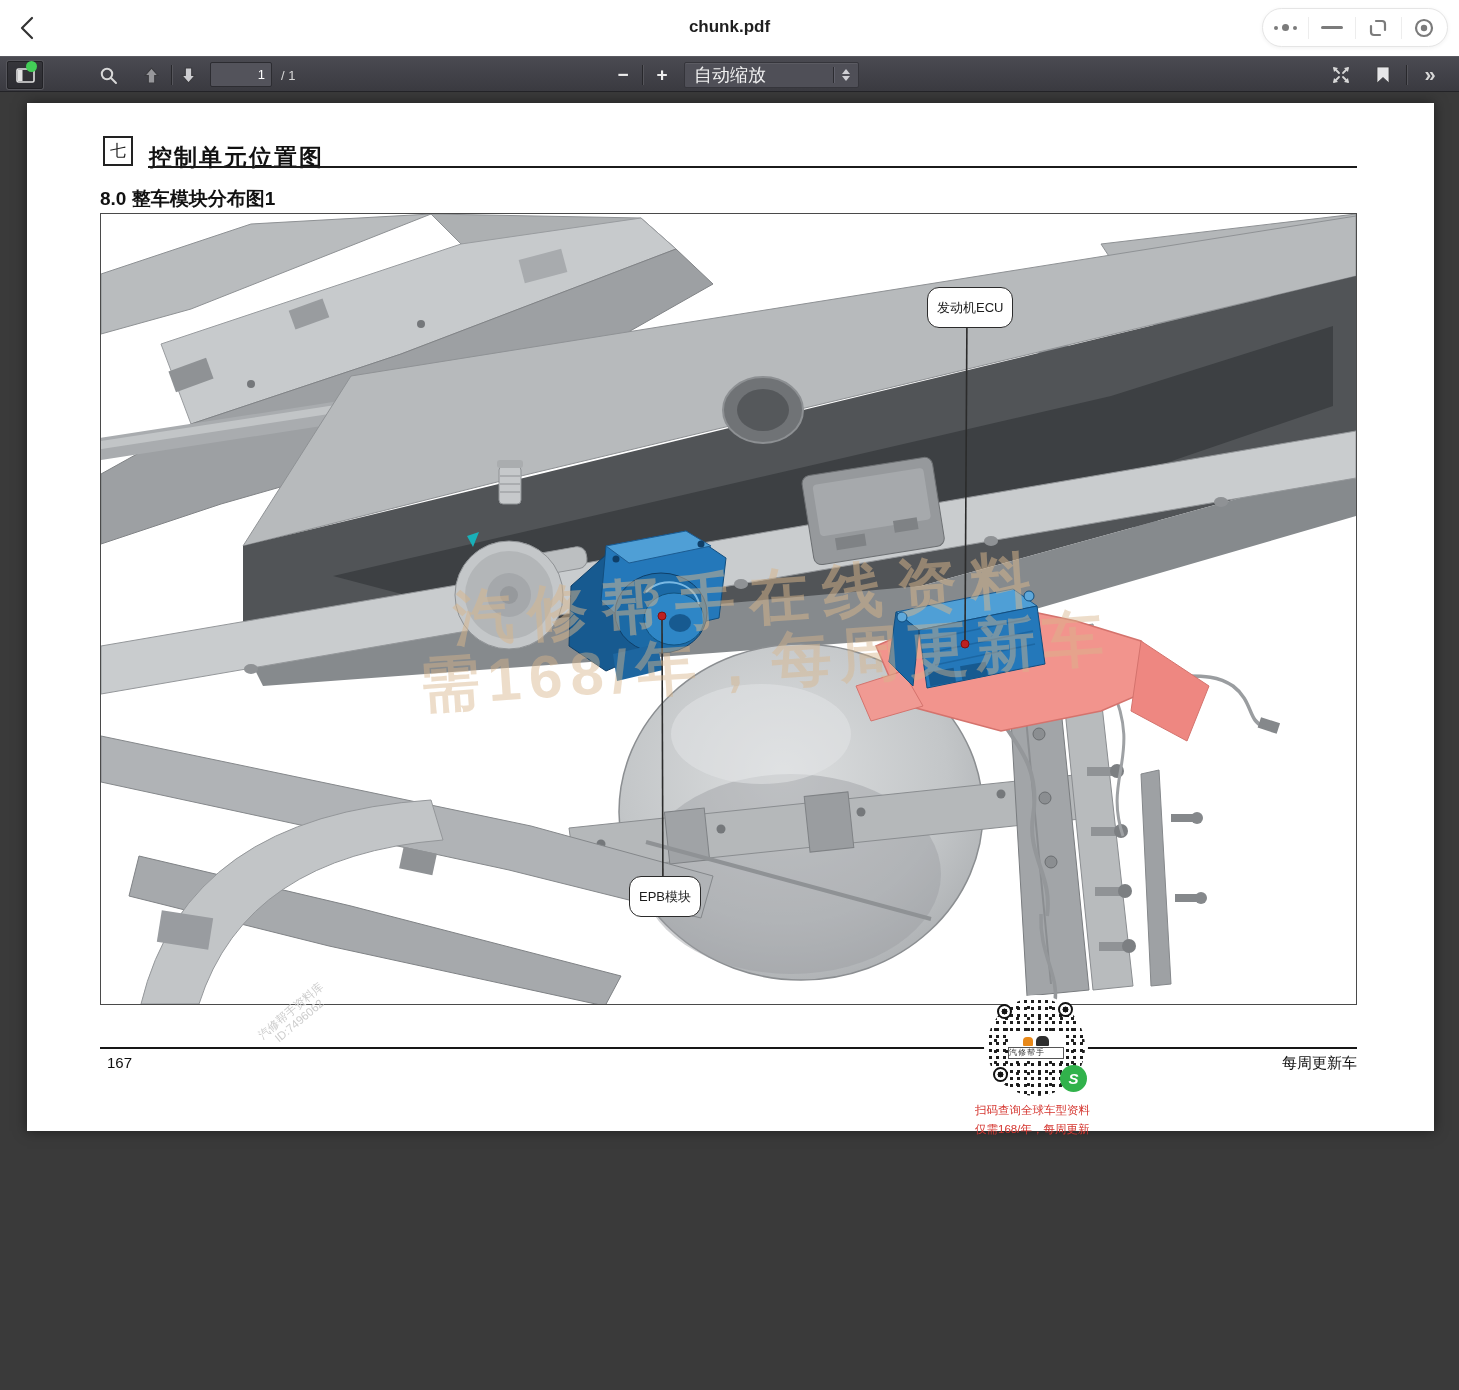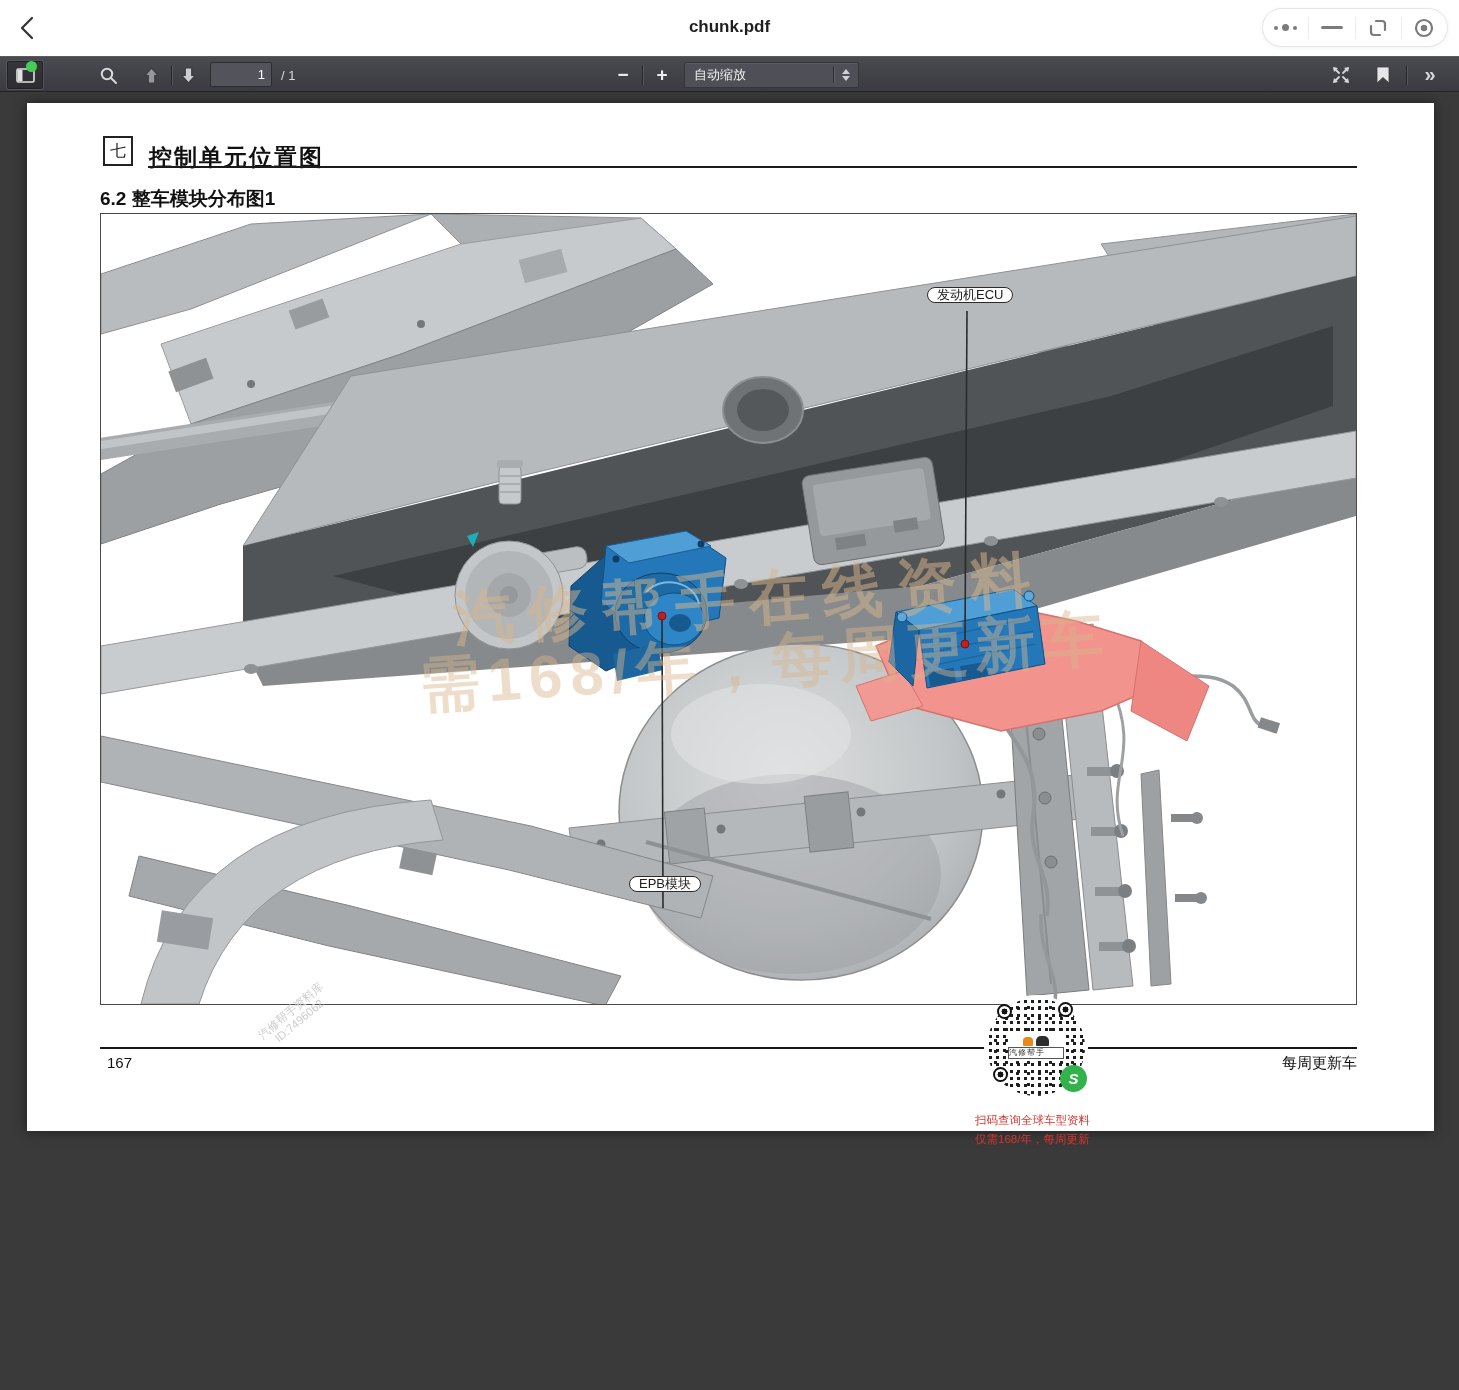--- a/index.html
+++ b/index.html
@@ -22,37 +22,37 @@
   
   .pdf-toolbar{position:absolute;top:56px;left:0;width:100%;height:36px;background:linear-gradient(180deg,#4a4a51 0%,#3a3a40 100%);border-top:1px solid #595960;border-bottom:1px solid #232327;box-sizing:border-box;z-index:30;}
   .tb-btn{position:absolute;top:6px;width:24px;height:24px;display:flex;align-items:center;justify-content:center;cursor:pointer;border-radius:2px;}
   .sidebar-btn{position:absolute;left:7px;top:4px;width:36px;height:28px;background:rgba(0,0,0,.25);border:1px solid #222226;border-radius:2px;box-shadow:0 0 0 1px #55555b;display:flex;align-items:center;justify-content:center;cursor:pointer;box-sizing:border-box;}
   .green-dot{position:absolute;right:5px;top:-1px;width:11px;height:11px;background:#43ce57;border-radius:50%;}
   .tb-sep{position:absolute;top:8px;width:1px;height:20px;background:#28282c;box-shadow:1px 0 0 #55555b;}
   .page-input{position:absolute;left:210px;top:5px;width:62px;height:25px;background:#53535b;border:1px solid #2c2c31;border-radius:2px;color:#fff;font-size:13px;text-align:right;padding:0 6px;box-sizing:border-box;font-family:"Liberation Sans",sans-serif;}
   .page-total{position:absolute;left:281px;top:11px;font-size:13px;color:#d8d8d8;}
   .zoom-txt{color:#ededed;font-size:19px;font-weight:bold;line-height:20px;}
   .zoom-select{position:absolute;left:684px;top:5px;width:175px;height:26px;background:#4f4f57;border:1px solid #35353b;border-radius:2px;box-shadow:inset 0 1px 0 rgba(255,255,255,.07);display:flex;align-items:center;cursor:pointer;box-sizing:border-box;}
-  .zoom-select .lbl{font-size:13px;color:#f0f0f0;padding-left:9px;flex:1;}
+  .zoom-select .lbl{font-size:18px;color:#f0f0f0;padding-left:9px;flex:1;}
   .zoom-select .dd-div{width:1px;height:16px;background:#2c2c31;box-shadow:1px 0 0 #60606a;}
   .dd-arrows{width:24px;display:flex;flex-direction:column;align-items:center;gap:2px;}
   .dd-arrows .up{width:0;height:0;border-left:4px solid transparent;border-right:4px solid transparent;border-bottom:5px solid #cfcfd4;}
   .dd-arrows .dn{width:0;height:0;border-left:4px solid transparent;border-right:4px solid transparent;border-top:5px solid #cfcfd4;}
   .more-tools{font-size:20px;color:#d8d8d8;font-weight:bold;line-height:20px;}
 
   
   .pdf-page{position:absolute;left:27px;top:103px;width:1407px;height:1028px;background:#fff;box-shadow:0 0 12px rgba(0,0,0,.5);z-index:5;}
   .chapter-badge{position:absolute;left:76px;top:33px;width:30px;height:30px;border:2px solid #222;box-sizing:border-box;display:flex;align-items:center;justify-content:center;font-size:16px;color:#222;}
   .chapter-title{position:absolute;left:122px;top:39px;font-size:23px;font-weight:bold;color:#111;letter-spacing:2px;}
   .chapter-underline{position:absolute;left:121px;top:63px;width:1209px;height:2px;background:#1b1b1b;}
   .section-title{position:absolute;left:73px;top:83px;font-size:19px;font-weight:bold;color:#111;}
   .figure{position:absolute;left:73px;top:110px;width:1257px;height:792px;border:1px solid #4a4a4a;box-sizing:border-box;overflow:hidden;background:#fff;}
   .figure svg{position:absolute;left:0;top:0;}
 
-  .callout{position:absolute;background:#fff;border:1.6px solid #2b2b2b;border-radius:12px;font-size:13px;color:#1c1c1c;display:flex;align-items:center;justify-content:center;z-index:6;box-sizing:border-box;white-space:nowrap;padding:0 9px;height:16px;}
+  .callout{position:absolute;background:#fff;border:1.6px solid #2b2b2b;border-radius:12px;font-size:13px;color:#1c1c1c;display:flex;align-items:center;justify-content:center;z-index:6;box-sizing:border-box;white-space:nowrap;padding:0 9px;height:41px;}
   .callout.ecu{left:826px;top:73px;}
   .callout.epb{left:528px;top:662px;}
 
   .fig-wm{position:absolute;color:#d8b68c;opacity:.5;font-size:60px;font-weight:bold;white-space:nowrap;z-index:4;transform:rotate(-4deg);pointer-events:none;}
   .fig-wm.l1{left:352px;top:345px;letter-spacing:14px;}
   .fig-wm.l2{left:318px;top:408px;letter-spacing:8px;opacity:.45;}
 
   .footer-line{position:absolute;left:73px;top:944px;width:1257px;height:2px;background:#161616;}
   .page-number{position:absolute;left:80px;top:951px;font-size:15px;color:#111;}
   .doc-title{position:absolute;right:77px;top:951px;font-size:15px;color:#111;}
@@ -65,21 +65,21 @@
   .qr-eye{position:absolute;width:15px;height:15px;border-radius:50%;border:2.5px solid #131313;background:radial-gradient(circle,#131313 2.8px,#ffffff 3.2px);box-sizing:border-box;}
   .qr-eye.tl{left:13px;top:9px;}
   .qr-eye.tr{left:74px;top:7px;}
   .qr-eye.bl{left:9px;top:72px;}
   .qr-logo{position:absolute;left:50%;top:50%;transform:translate(-50%,-50%);width:56px;background:#fff;padding:2px 0 1px;}
   .qr-pets{display:flex;justify-content:center;align-items:flex-end;gap:3px;height:10px;}
   .pet-orange{width:10px;height:9px;background:#e8891a;border-radius:4px 4px 1px 1px;}
   .pet-black{width:13px;height:10px;background:#2e2e2e;border-radius:5px 5px 1px 1px;}
   .qr-logo-text{margin-top:1px;border:1px solid #555;font-size:8px;letter-spacing:1px;color:#333;line-height:10px;}
   .qr-green{position:absolute;left:76px;top:70px;width:27px;height:27px;border-radius:50%;background:#31b24b;color:#fff;font-size:15px;font-weight:bold;font-style:italic;display:flex;align-items:center;justify-content:center;}
-  .qr-promo{margin-top:15px;font-size:11.5px;color:#d5352f;line-height:13px;white-space:nowrap;}
+  .qr-promo{margin-top:5px;font-size:11.5px;color:#d5352f;line-height:13px;white-space:nowrap;}
 </style>
 </head>
 <body>
 
 <div class="stage">
 
   <div class="app-bar">
     <div class="back-btn">
       <svg width="26" height="26" viewBox="0 0 26 26">
         <polyline points="16,3 6,13 16,23" fill="none" stroke="#333" stroke-width="2.2" stroke-linecap="round" stroke-linejoin="round"></polyline>
@@ -182,21 +182,21 @@
     <div class="tb-btn" style="left:1418px;top:5px;">
       <span class="more-tools">»</span>
     </div>
   </div>
 
   <div class="pdf-page">
 
     <div class="chapter-badge">七</div>
     <div class="chapter-title">控制单元位置图</div>
     <div class="chapter-underline"></div>
-    <div class="section-title">6.2 整车模块分布图1</div>
+    <div class="section-title">8.0 整车模块分布图1</div>
 
     <div class="figure">
       <svg width="1255" height="790" viewBox="0 0 1255 790">
         <defs>
           <radialGradient id="domeG" cx="45%" cy="38%" r="75%">
             <stop offset="0%" stop-color="#dcdedf"></stop>
             <stop offset="60%" stop-color="#c3c6c8"></stop>
             <stop offset="100%" stop-color="#a4a7aa"></stop>
           </radialGradient>
         </defs>

